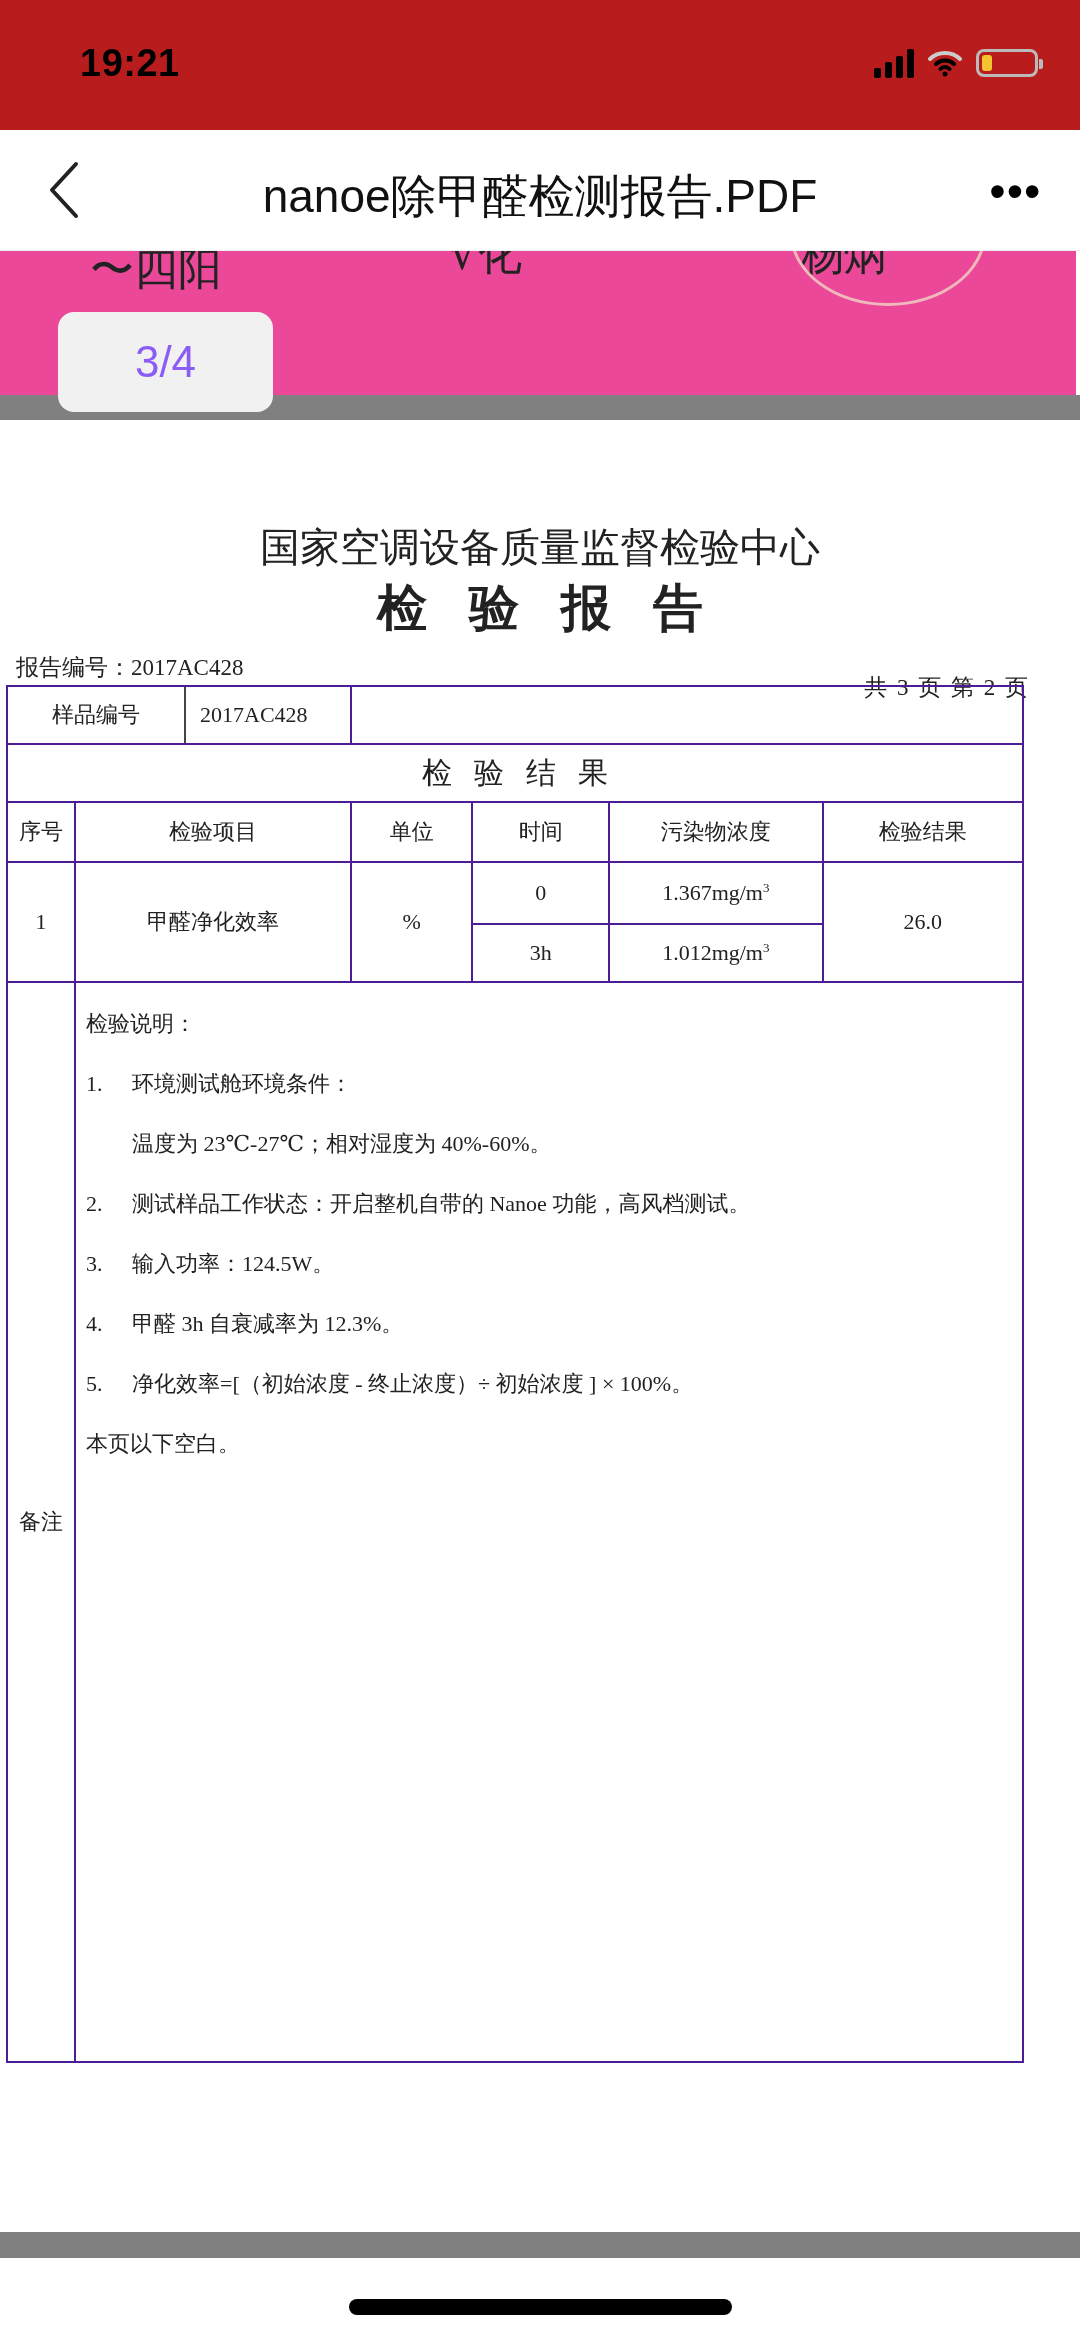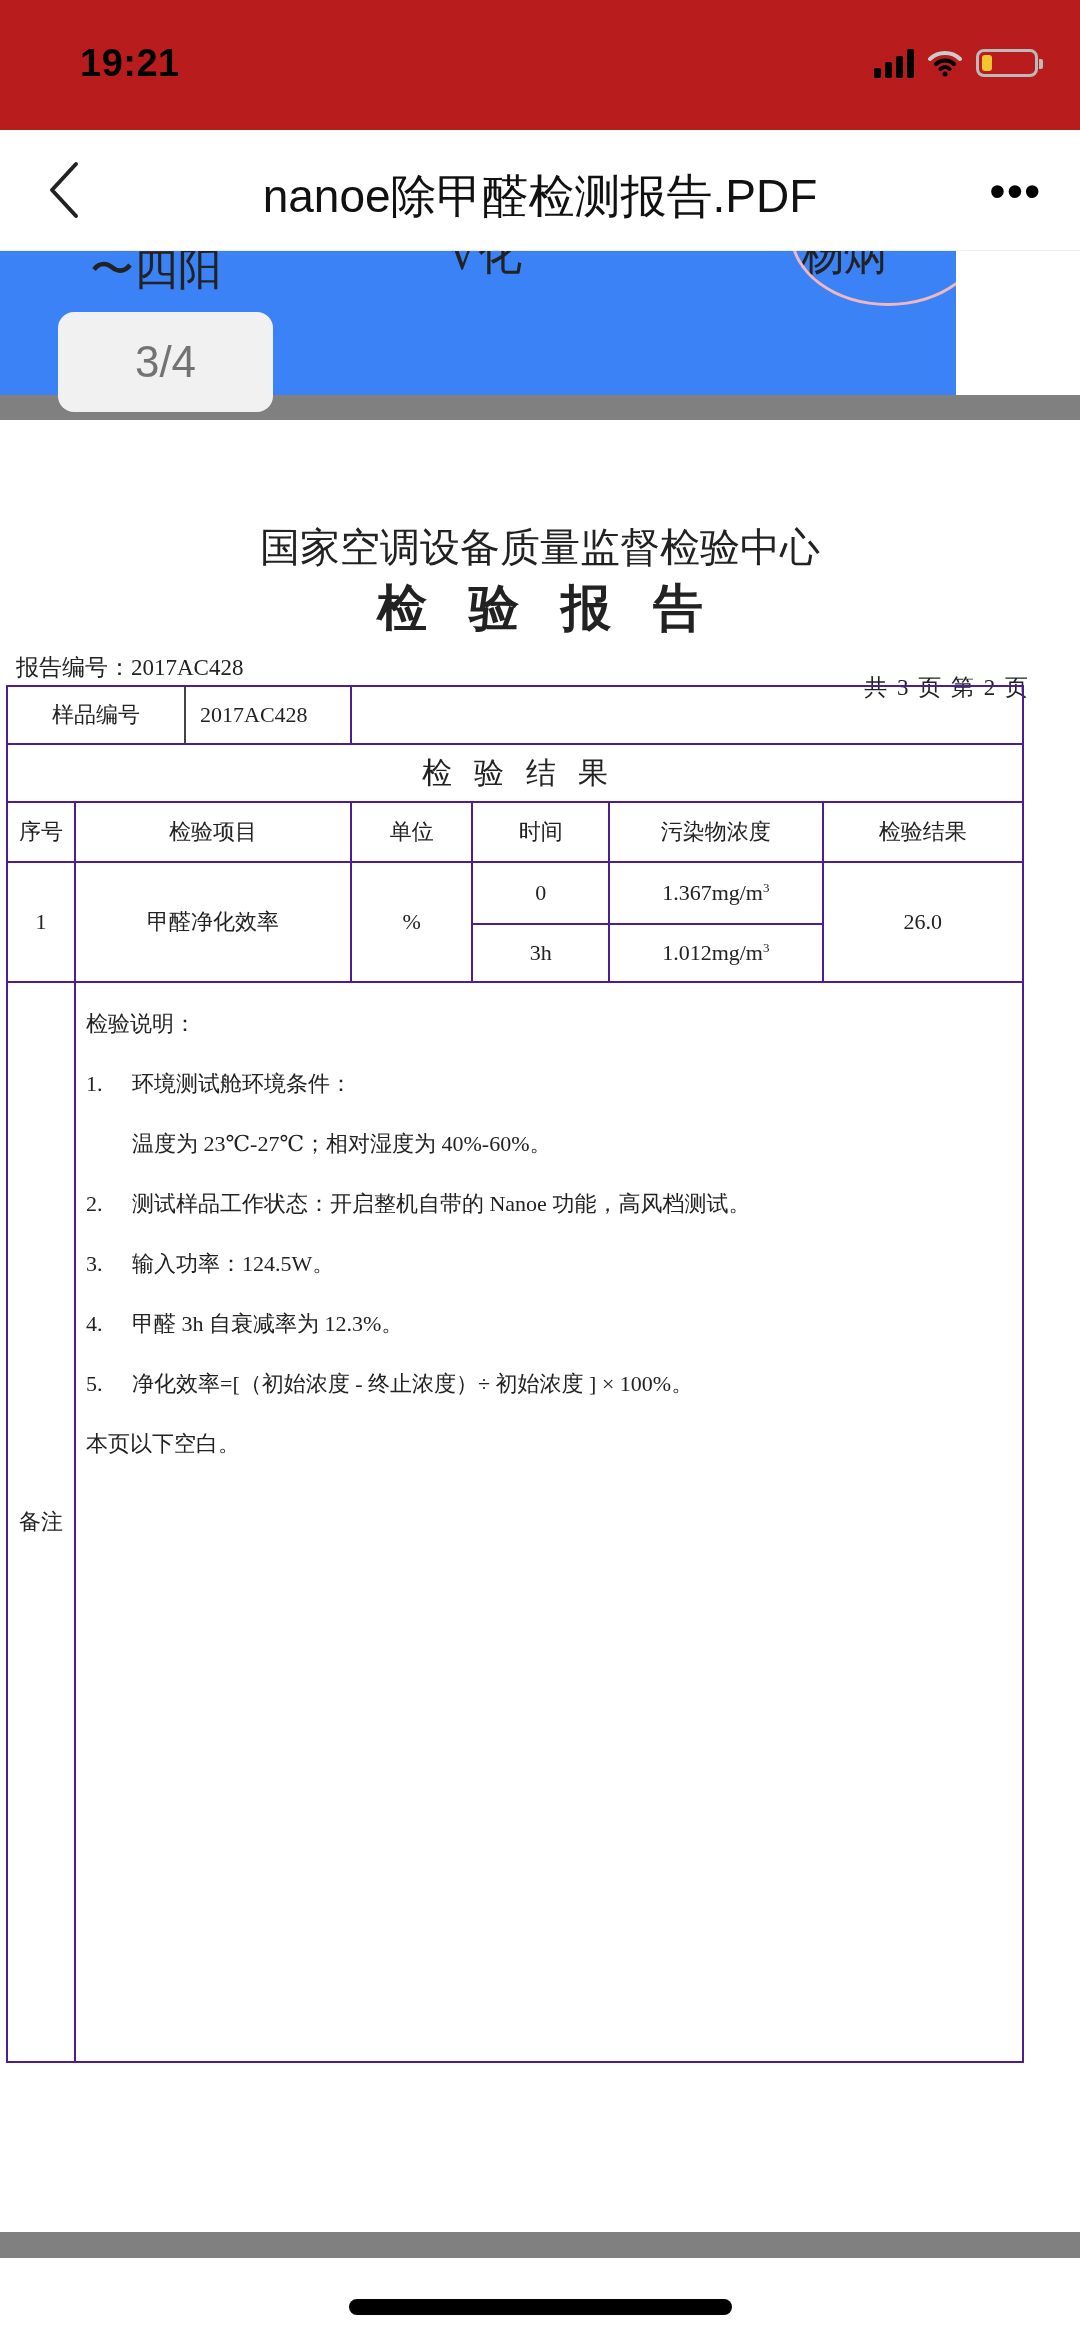--- a/index.html
+++ b/index.html
@@ -14,25 +14,25 @@
   .signal span { display: block; width: 7px; background: #000; border-radius: 2px; }
   .battery { width: 62px; height: 28px; border: 3px solid #bbb; border-radius: 8px; position: relative; box-sizing: border-box; }
   .battery::after { content: ""; position: absolute; right: -8px; top: 7px; width: 4px; height: 10px; background: #bbb; border-radius: 0 2px 2px 0; }
   .battery .level { position: absolute; left: 3px; top: 3px; bottom: 3px; width: 10px; background: #f4c430; border-radius: 3px; }
 
   .navbar { position: absolute; left: 0; top: 130px; width: 1080px; height: 120px; background: #fff; border-bottom: 1px solid #eee; z-index: 5; }
   .back { position: absolute; left: 40px; top: 28px; width: 50px; height: 64px; cursor: pointer; }
   .nav-title { position: absolute; left: 0; right: 0; top: 36px; text-align: center; font-size: 46px; color: #111; }
   .more { position: absolute; right: 38px; top: 36px; font-size: 44px; font-weight: bold; letter-spacing: 2px; cursor: pointer; }
 
-  .prev-page { position: absolute; left: 0; top: 250px; width: 956px; height: 145px; background: #3b82f6; overflow: hidden; }
+  .prev-page { position: absolute; left: 0; top: 250px; width: 1076px; height: 145px; background: #ec4899; overflow: hidden; }
   .sig { position: absolute; font-family: "DejaVu Serif", serif; color: #222; font-size: 44px; }
   .stamp { position: absolute; left: 790px; top: 200px; width: 190px; height: 140px; border: 3px solid #f0b8bc; border-radius: 50%; }
 
-  .page-badge { position: absolute; left: 58px; top: 312px; width: 215px; height: 100px; background: #f1f1f1; border-radius: 16px; display: flex; align-items: center; justify-content: center; font-size: 44px; color: #737373; z-index: 6; }
+  .page-badge { position: absolute; left: 58px; top: 312px; width: 215px; height: 100px; background: #f1f1f1; border-radius: 16px; display: flex; align-items: center; justify-content: center; font-size: 44px; color: #8b5cf6; z-index: 6; }
 
   .gap { position: absolute; left: 0; width: 1080px; background: #808080; }
 
   .pdf-page { position: absolute; left: 0; top: 420px; width: 1080px; height: 2076px; background: #fff; font-family: "Liberation Serif", "DejaVu Serif", serif; color: #222; }
   .org { position: absolute; left: 0; right: 0; top: 100px; text-align: center; font-size: 40px; color: #222; }
   .rtitle { position: absolute; left: 0; right: 0; top: 155px; text-align: center; font-size: 50px; font-weight: bold; letter-spacing: 42px; padding-left: 42px; }
   .report-no { position: absolute; left: 16px; top: 232px; font-size: 23px; }
   .page-of { position: absolute; right: 52px; top: 252px; font-size: 23px; word-spacing: 4px; }
 
   table.main { position: absolute; left: 6px; top: 265px; width: 1018px; border-collapse: collapse; font-size: 22px; }

